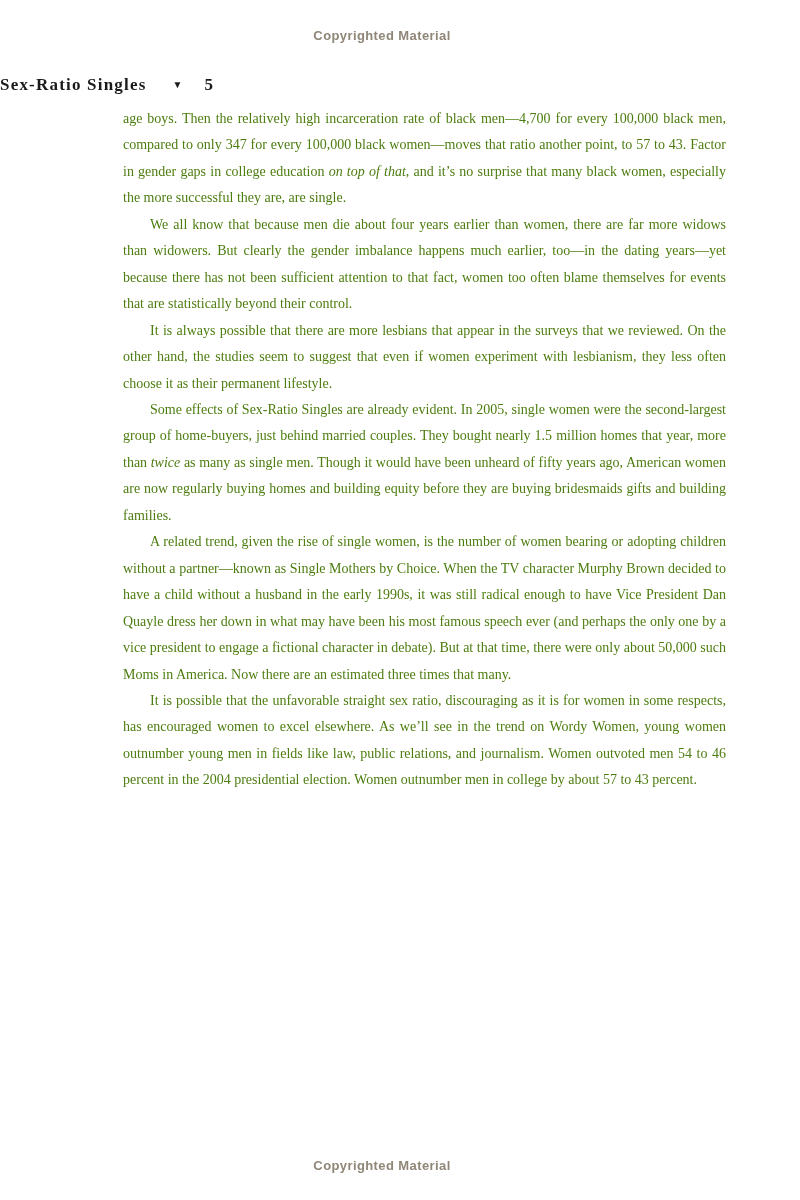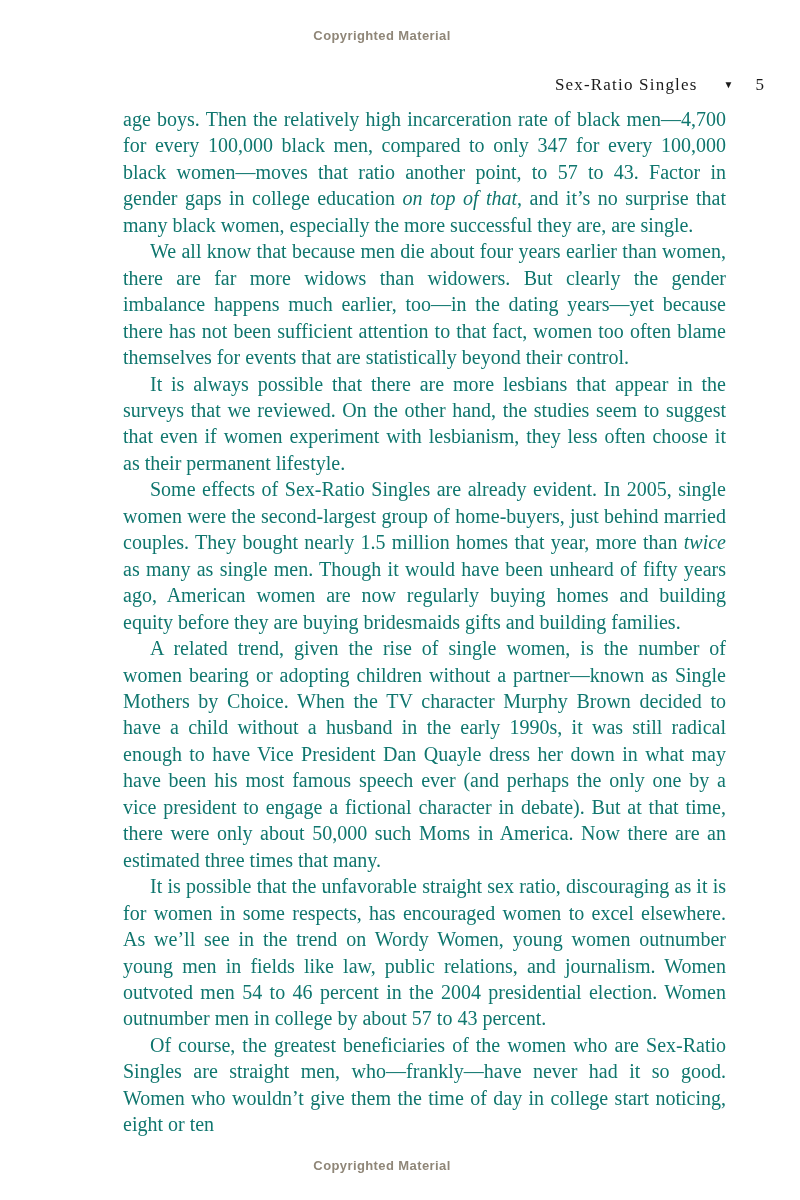--- a/index.html
+++ b/index.html
@@ -29,23 +29,23 @@
     color: #8f8678;
   }
   .copyright.top { top: 28px; }
   .copyright.bottom { bottom: 27px; }
 
   .running-head {
     position: absolute;
     top: 75px;
     left: 0;
     width: 100%;
-    text-align: right;
+    text-align: left;
     font-family: "Liberation Serif", serif;
-    font-weight: normal;
+    font-weight: bold;
     font-size: 17px;
     color: #1a1a1a;
     letter-spacing: 1.2px;
     white-space: nowrap;
   }
   .running-head .ornament {
     display: inline-block;
     font-size: 10px;
     vertical-align: 2px;
     margin: 0 22px 0 26px;
@@ -53,24 +53,24 @@
   }
   .running-head .pagenum {
     letter-spacing: 0;
   }
 
   .body-text {
     position: absolute;
     top: 106px;
     left: 123px;
     width: 603px;
-    font-size: 20px;
+    font-size: 14px;
     line-height: 26.45px;
     text-align: justify;
-    color: #0f766e;
+    color: #4d7c0f;
   }
   .body-text p {
     margin: 0;
     padding: 0;
   }
   .body-text p.indent {
     text-indent: 27px;
   }
   .body-text em {
     font-style: italic;
@@ -87,18 +87,17 @@
     <span class="title">Sex-Ratio Singles</span><span class="ornament">▼</span><span class="pagenum">5</span>
   </div>
 
   <div class="body-text" id="paragraphs">
       <p class=""><span>age boys. Then the relatively high incarceration rate of black men—4,700 for every 100,000 black men, compared to only 347 for every 100,000 black women—moves that ratio another point, to 57 to 43. Factor in gender gaps in college education </span><em>on top of that</em><span>, and it’s no surprise that many black women, especially the more successful they are, are single.</span></p>
       <p class="indent"><span>We all know that because men die about four years earlier than women, there are far more widows than widowers. But clearly the gender imbalance happens much earlier, too—in the dating years—yet because there has not been sufficient attention to that fact, women too often blame themselves for events that are statistically beyond their control.</span></p>
       <p class="indent"><span>It is always possible that there are more lesbians that appear in the surveys that we reviewed. On the other hand, the studies seem to suggest that even if women experiment with lesbianism, they less often choose it as their permanent lifestyle.</span></p>
       <p class="indent"><span>Some effects of Sex-Ratio Singles are already evident. In 2005, single women were the second-largest group of home-buyers, just behind married couples. They bought nearly 1.5 million homes that year, more than </span><em>twice</em><span> as many as single men. Though it would have been unheard of fifty years ago, American women are now regularly buying homes and building equity before they are buying bridesmaids gifts and building families.</span></p>
       <p class="indent"><span>A related trend, given the rise of single women, is the number of women bearing or adopting children without a partner—known as Single Mothers by Choice. When the TV character Murphy Brown decided to have a child without a husband in the early 1990s, it was still radical enough to have Vice President Dan Quayle dress her down in what may have been his most famous speech ever (and perhaps the only one by a vice president to engage a fictional character in debate). But at that time, there were only about 50,000 such Moms in America. Now there are an estimated three times that many.</span></p>
       <p class="indent"><span>It is possible that the unfavorable straight sex ratio, discouraging as it is for women in some respects, has encouraged women to excel elsewhere. As we’ll see in the trend on Wordy Women, young women outnumber young men in fields like law, public relations, and journalism. Women outvoted men 54 to 46 percent in the 2004 presidential election. Women outnumber men in college by about 57 to 43 percent.</span></p>
-      <p class="indent"><span>Of course, the greatest beneficiaries of the women who are Sex-Ratio Singles are straight men, who—frankly—have never had it so good. Women who wouldn’t give them the time of day in college start noticing, eight or ten</span></p>
     </div>
 
   <div class="copyright bottom">Copyrighted Material</div>
 
 </div>
 
 </body></html>

